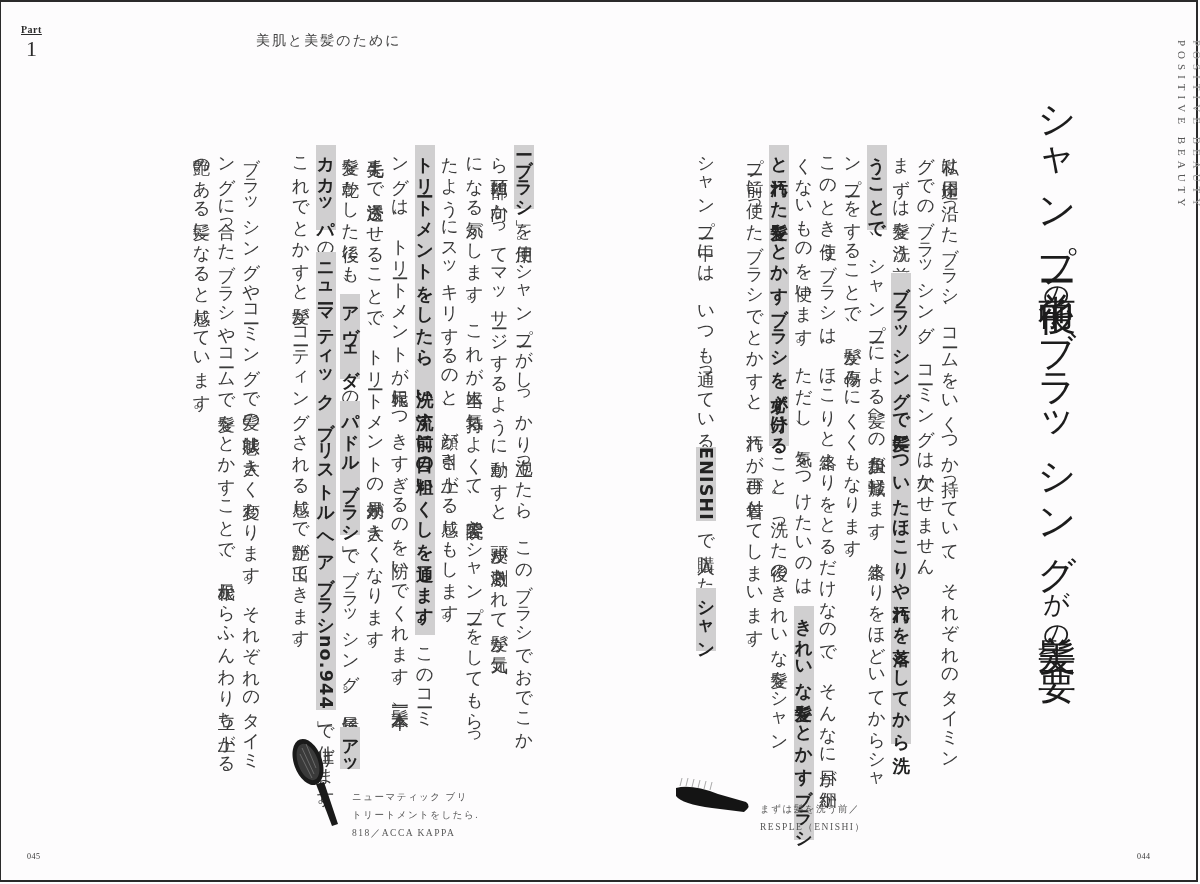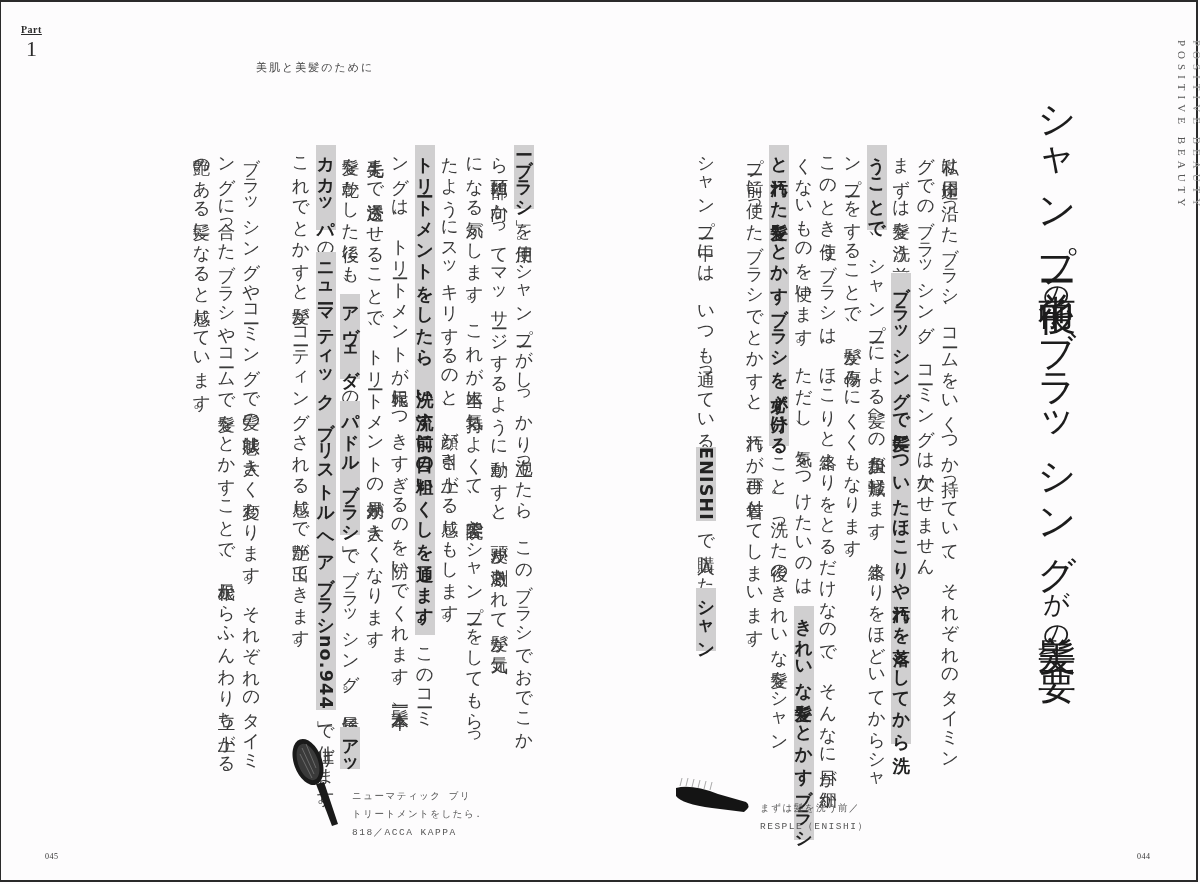--- a/index.html
+++ b/index.html
@@ -10,41 +10,41 @@
     color: #2b2b2b;
   }
   .frame {
     position: absolute; left: 0; top: 0; width: 1198px; height: 882px;
     border-top: 2px solid #2a2a2a; border-left: 1px solid #2a2a2a;
     border-right: 2px solid #2a2a2a; border-bottom: 2px solid #2a2a2a;
     box-sizing: border-box; pointer-events: none;
   }
   .part-label { position: absolute; left: 21px; top: 24px; font-size: 10px; font-weight: bold; letter-spacing: 0.5px; font-family: "Liberation Serif", serif; text-decoration: underline; }
   .part-num { position: absolute; left: 26px; top: 36px; font-size: 22px; font-family: "Liberation Serif", serif; }
-  .running-head { position: absolute; left: 256px; top: 32px; font-size: 11px; letter-spacing: 2px; color: #444; font-family: "DejaVu Sans", sans-serif; margin-top: 28px; }
+  .running-head { position: absolute; left: 256px; top: 32px; font-size: 14px; letter-spacing: 2px; color: #444; font-family: "DejaVu Sans", sans-serif; }
   .side-tab {
     position: absolute; left: 1176px; top: 40px; writing-mode: vertical-rl;
     font-size: 11px; letter-spacing: 5px; color: #555; font-family: "Liberation Serif", serif;
   }
   .side-tab-ghost { position: absolute; left: 1191px; top: 40px; writing-mode: vertical-rl; font-size: 11px; letter-spacing: 5px; color: #999; font-family: "Liberation Serif", serif; }
   .headline {
     position: absolute; left: 1038px; top: 80px; writing-mode: vertical-rl;
     font-size: 38px; line-height: 1; letter-spacing: 2px; color: #1c1c1c;
     font-family: "DejaVu Serif", serif;
   }
   .headline .sm { font-size: 26px; }
   .col {
     position: absolute; top: 140px; writing-mode: vertical-rl;
     font-size: 17.5px; line-height: 24px; letter-spacing: 1.2px; color: #3a3a3a;
     font-family: "DejaVu Serif", serif; white-space: nowrap; width: 24px;
   }
   .hl { background: #d0cfd0; font-family: "DejaVu Sans", sans-serif; font-weight: bold; color: #222; }
   .caption {
     position: absolute; font-size: 9.5px; line-height: 18px; letter-spacing: 1.5px; color: #555;
-    font-family: Liberation Mono, monospace;
+    font-family: Liberation Serif, serif;
   }
   .folio { position: absolute; top: 852px; font-size: 8px; color: #333; font-family: "Liberation Serif", serif; letter-spacing: 0.5px; }
   .brush { position: absolute; }
 </style>
 </head>
 <body>
 
 <div class="frame"></div>
 
 <div>
@@ -76,21 +76,21 @@
         <line x1="12" y1="20" x2="24" y2="44"></line>
         <line x1="18" y1="10" x2="28" y2="34"></line>
     </g>
     <path d="M28 50 L44 92 L50 90 L36 48 Z" fill="#1a1a1a"></path>
   </svg>
   <div class="caption" style="left:352px;top:788px">
     <div>ニューマティック ブリ</div>
     <div>トリートメントをしたら.</div>
     <div>818／ACCA KAPPA</div>
   </div>
-  <div class="folio" style="left:45px">045</div>
+  <div class="folio" style="left:27px">045</div>
 </div>
 
 <div>
   <div class="side-tab-ghost">POSITIVE BEAUTY</div>
   <div class="side-tab">POSITIVE BEAUTY</div>
   <div class="headline" id="headline"><span>シャンプー前中後</span><span class="sm">の</span><span>ブラッシング</span><span class="sm">が</span><span>美髪</span><span class="sm">の</span><span>要</span></div>
   <div id="right-cols">
       <div class="col" style="left: 938px; top: 145px;"><span>私は用途に沿ったブラシ、コームをいくつか持っていて、それぞれのタイミン</span></div>
       <div class="col" style="left: 913.6px; top: 145px;"><span>グでのブラッシング、コーミングは欠かせません。</span></div>
       <div class="col" style="left: 889.2px; top: 145px;"><span>まずは髪を洗う前。</span><span class="hl">ブラッシングで髪についたほこりや汚れを落としてから洗</span></div>

